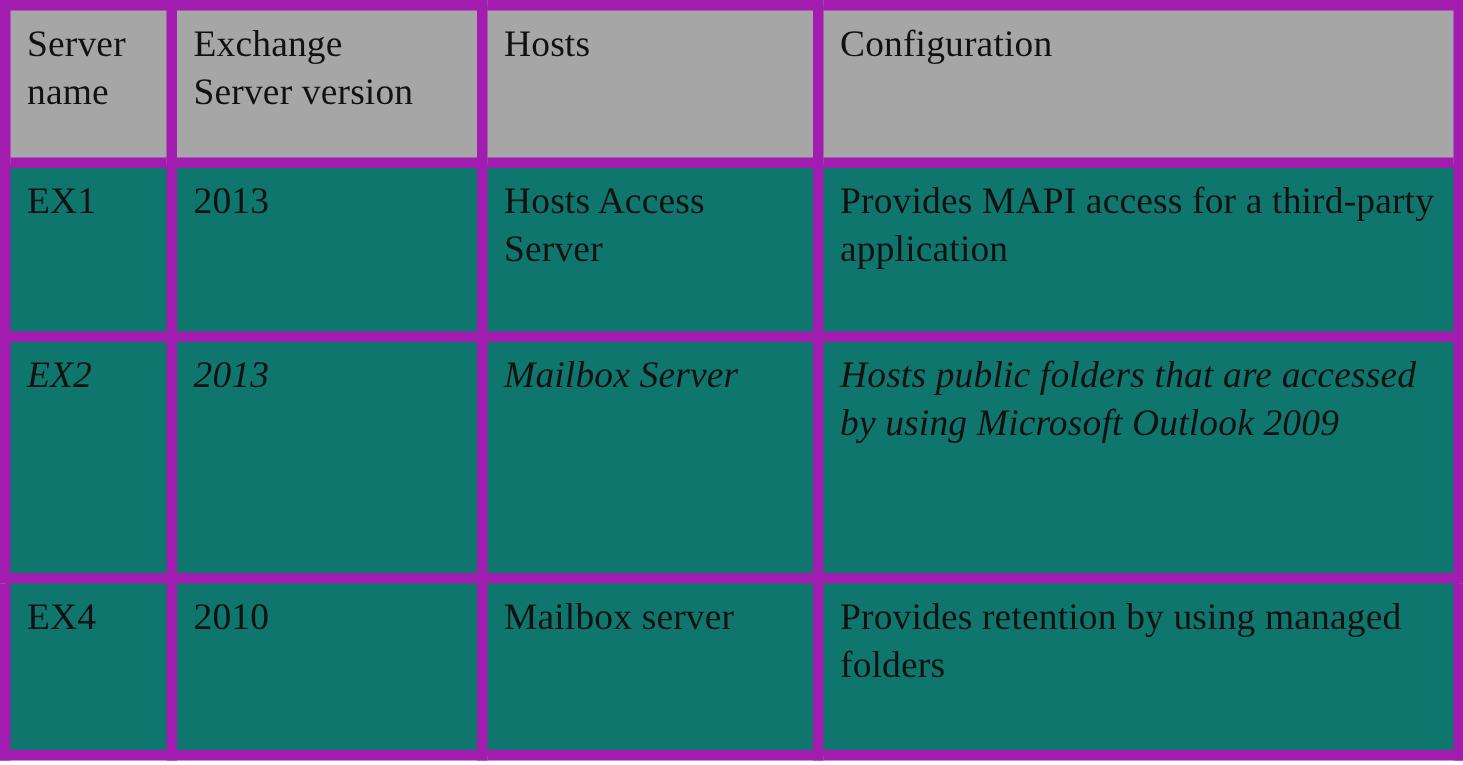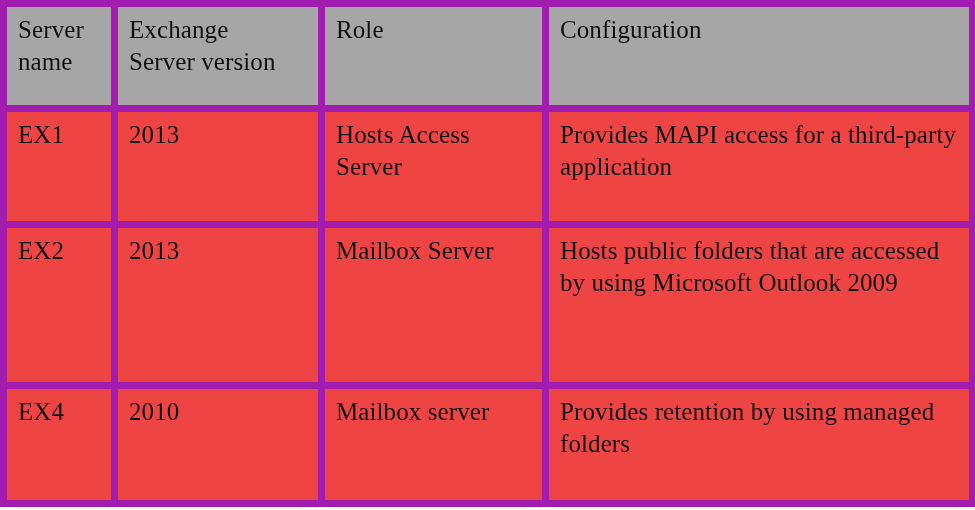--- a/index.html
+++ b/index.html
@@ -53,44 +53,44 @@
     height: 84px;
   }
 
   
   col.c-name   { width: 111px; }
   col.c-ver    { width: 207px; }
   col.c-role   { width: 224px; }
   col.c-config { width: 427px; }
 
   tbody tr.row-0 { height: 89px;  }
-  tbody tr.row-1 { height: 123px; }
+  tbody tr.row-1 { height: 123px; font-style: italic; }
   tbody tr.row-2 { height: 121px; }
   tbody tr.row-3 { height: 90px;  }
 
-  tbody td { background: #ef4444; }
+  tbody td { background: #0f766e; }
 </style>
 </head>
 <body>
 
 <div class="table-wrap">
   <table class="server-table">
     <colgroup>
       <col class="c-name">
       <col class="c-ver">
       <col class="c-role">
       <col class="c-config">
     </colgroup>
     <thead>
       <tr>
         <th>Server
 name</th>
         <th>Exchange
 Server version</th>
-        <th>Role</th>
+        <th>Hosts</th>
         <th>Configuration</th>
       </tr>
     </thead>
     <tbody>
       <tr class="row-0">
         <td>EX1</td>
         <td>2013</td>
         <td>Hosts Access
 Server</td>
         <td>Provides MAPI access for a third-party application</td>

